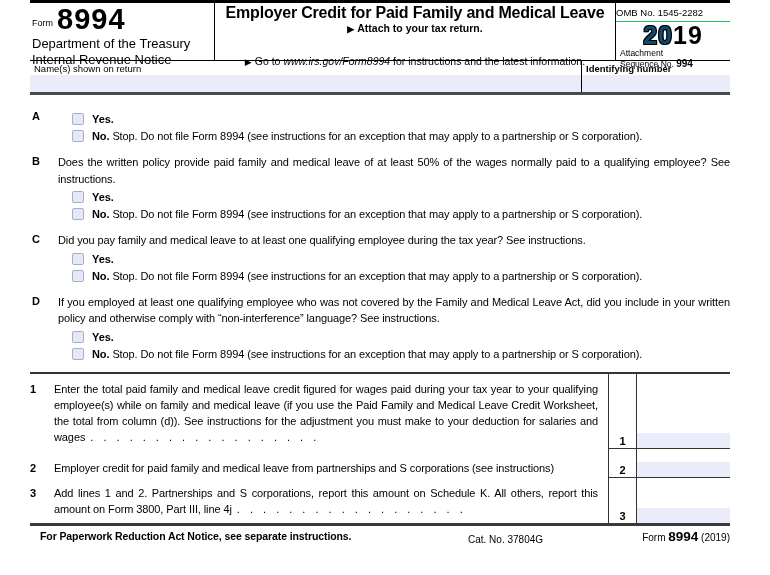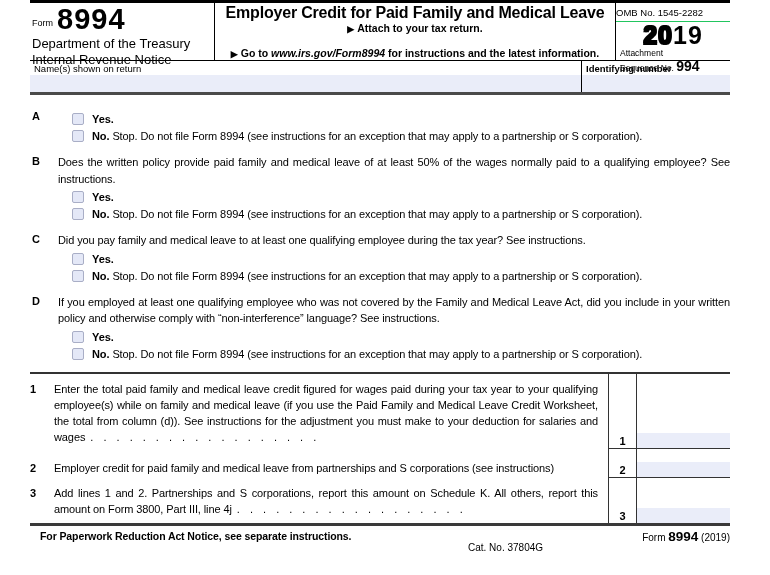--- a/index.html
+++ b/index.html
@@ -13,29 +13,29 @@
   
   .header { display:flex; border-top:3px solid #000; border-bottom:1.5px solid #000; height:61px; }
   .h-left { width:185px; border-right:1.5px solid #000; padding:3px 4px 0 2px; }
   .form-id { display:flex; align-items:flex-end; gap:4px; }
   .form-word { font-size:9px; padding-bottom:4px; }
   .form-num { font-size:29px; font-weight:bold; letter-spacing:1px; line-height:0.9; }
   .agency { font-size:13px; line-height:1.25; margin-top:4px; }
   .h-center { flex:1; border-right:1.5px solid #000; text-align:center; padding-top:1px; }
   .title { font-size:16px; font-weight:bold; letter-spacing:-0.2px; }
   .attach-line { font-size:10.5px; font-weight:bold; }
-  .goto-line { font-size:10.5px; font-weight:bold; margin-top:13px; }
+  .goto-line { font-size:10.5px; font-weight:normal; margin-top:21px; }
   .arrow { font-size:9px; margin-right:3px; }
   .url { font-style:italic; }
   .h-right { width:114px; }
   .omb { font-size:9.5px; text-align:left; border-bottom:1px solid #22c55e; padding:4px 0 3px; }
   .year { text-align:center; font-size:25px; font-weight:bold; line-height:1; margin-top:1px; letter-spacing:1px; }
-  .y-outline { color:#000000; text-shadow:-1px -1px 0 #000, 1px -1px 0 #000, -1px 1px 0 #000, 1px 1px 0 #000; }
+  .y-outline { color:#0c4a6e; text-shadow:-1px -1px 0 #000, 1px -1px 0 #000, -1px 1px 0 #000, 1px 1px 0 #000; }
   .attachment { font-size:8.5px; line-height:1.2; padding-left:4px; }
-  .seq-num { font-weight:bold; font-size:14px; }
+  .seq-num { font-weight:bold; font-size:10px; }
 
   
   .name-row { display:flex; border-bottom:3px solid #4a4a4a; }
   .nr-left { flex:1; border-right:1px solid #000; }
   .nr-right { width:148px; }
   .nr-label { font-size:9.5px; padding:2px 0 2px 4px; height:14px; }
   .bold { font-weight:bold; }
   .field { height:17px; background:#eaedf9; }
 
   
@@ -62,21 +62,21 @@
                display:flex; align-items:flex-end; }
   .amount-field { width:100%; height:15px; background:#eaedf9; font-size:11px; }
   .line-row.last .lr-num, .line-row.last .lr-amount { border-bottom:none; }
   .row1 { min-height:75px; } .row1 .lr-text { padding-top:7px; }
   .row2 { min-height:29px; } .row2 .lr-text { padding-top:11px; }
   .row3 { min-height:45px; } .row3 .lr-text { padding-top:7px; }
 
   
   .footer { position:relative; height:22px; padding-top:4px; }
   .f-notice { position:absolute; left:10px; top:4px; font-weight:bold; font-size:10.5px; letter-spacing:-0.1px; }
-  .f-cat { position:absolute; left:438px; top:16px; font-size:10px; }
+  .f-cat { position:absolute; left:438px; top:8px; font-size:10px; }
   .f-form { position:absolute; right:0; top:3px; font-size:10px; }
   .f-form-num { font-weight:bold; font-size:13.5px; }
 </style>
 </head>
 <body>
 
 <div class="page">
   <div class="frame">
 
     <div class="header">

